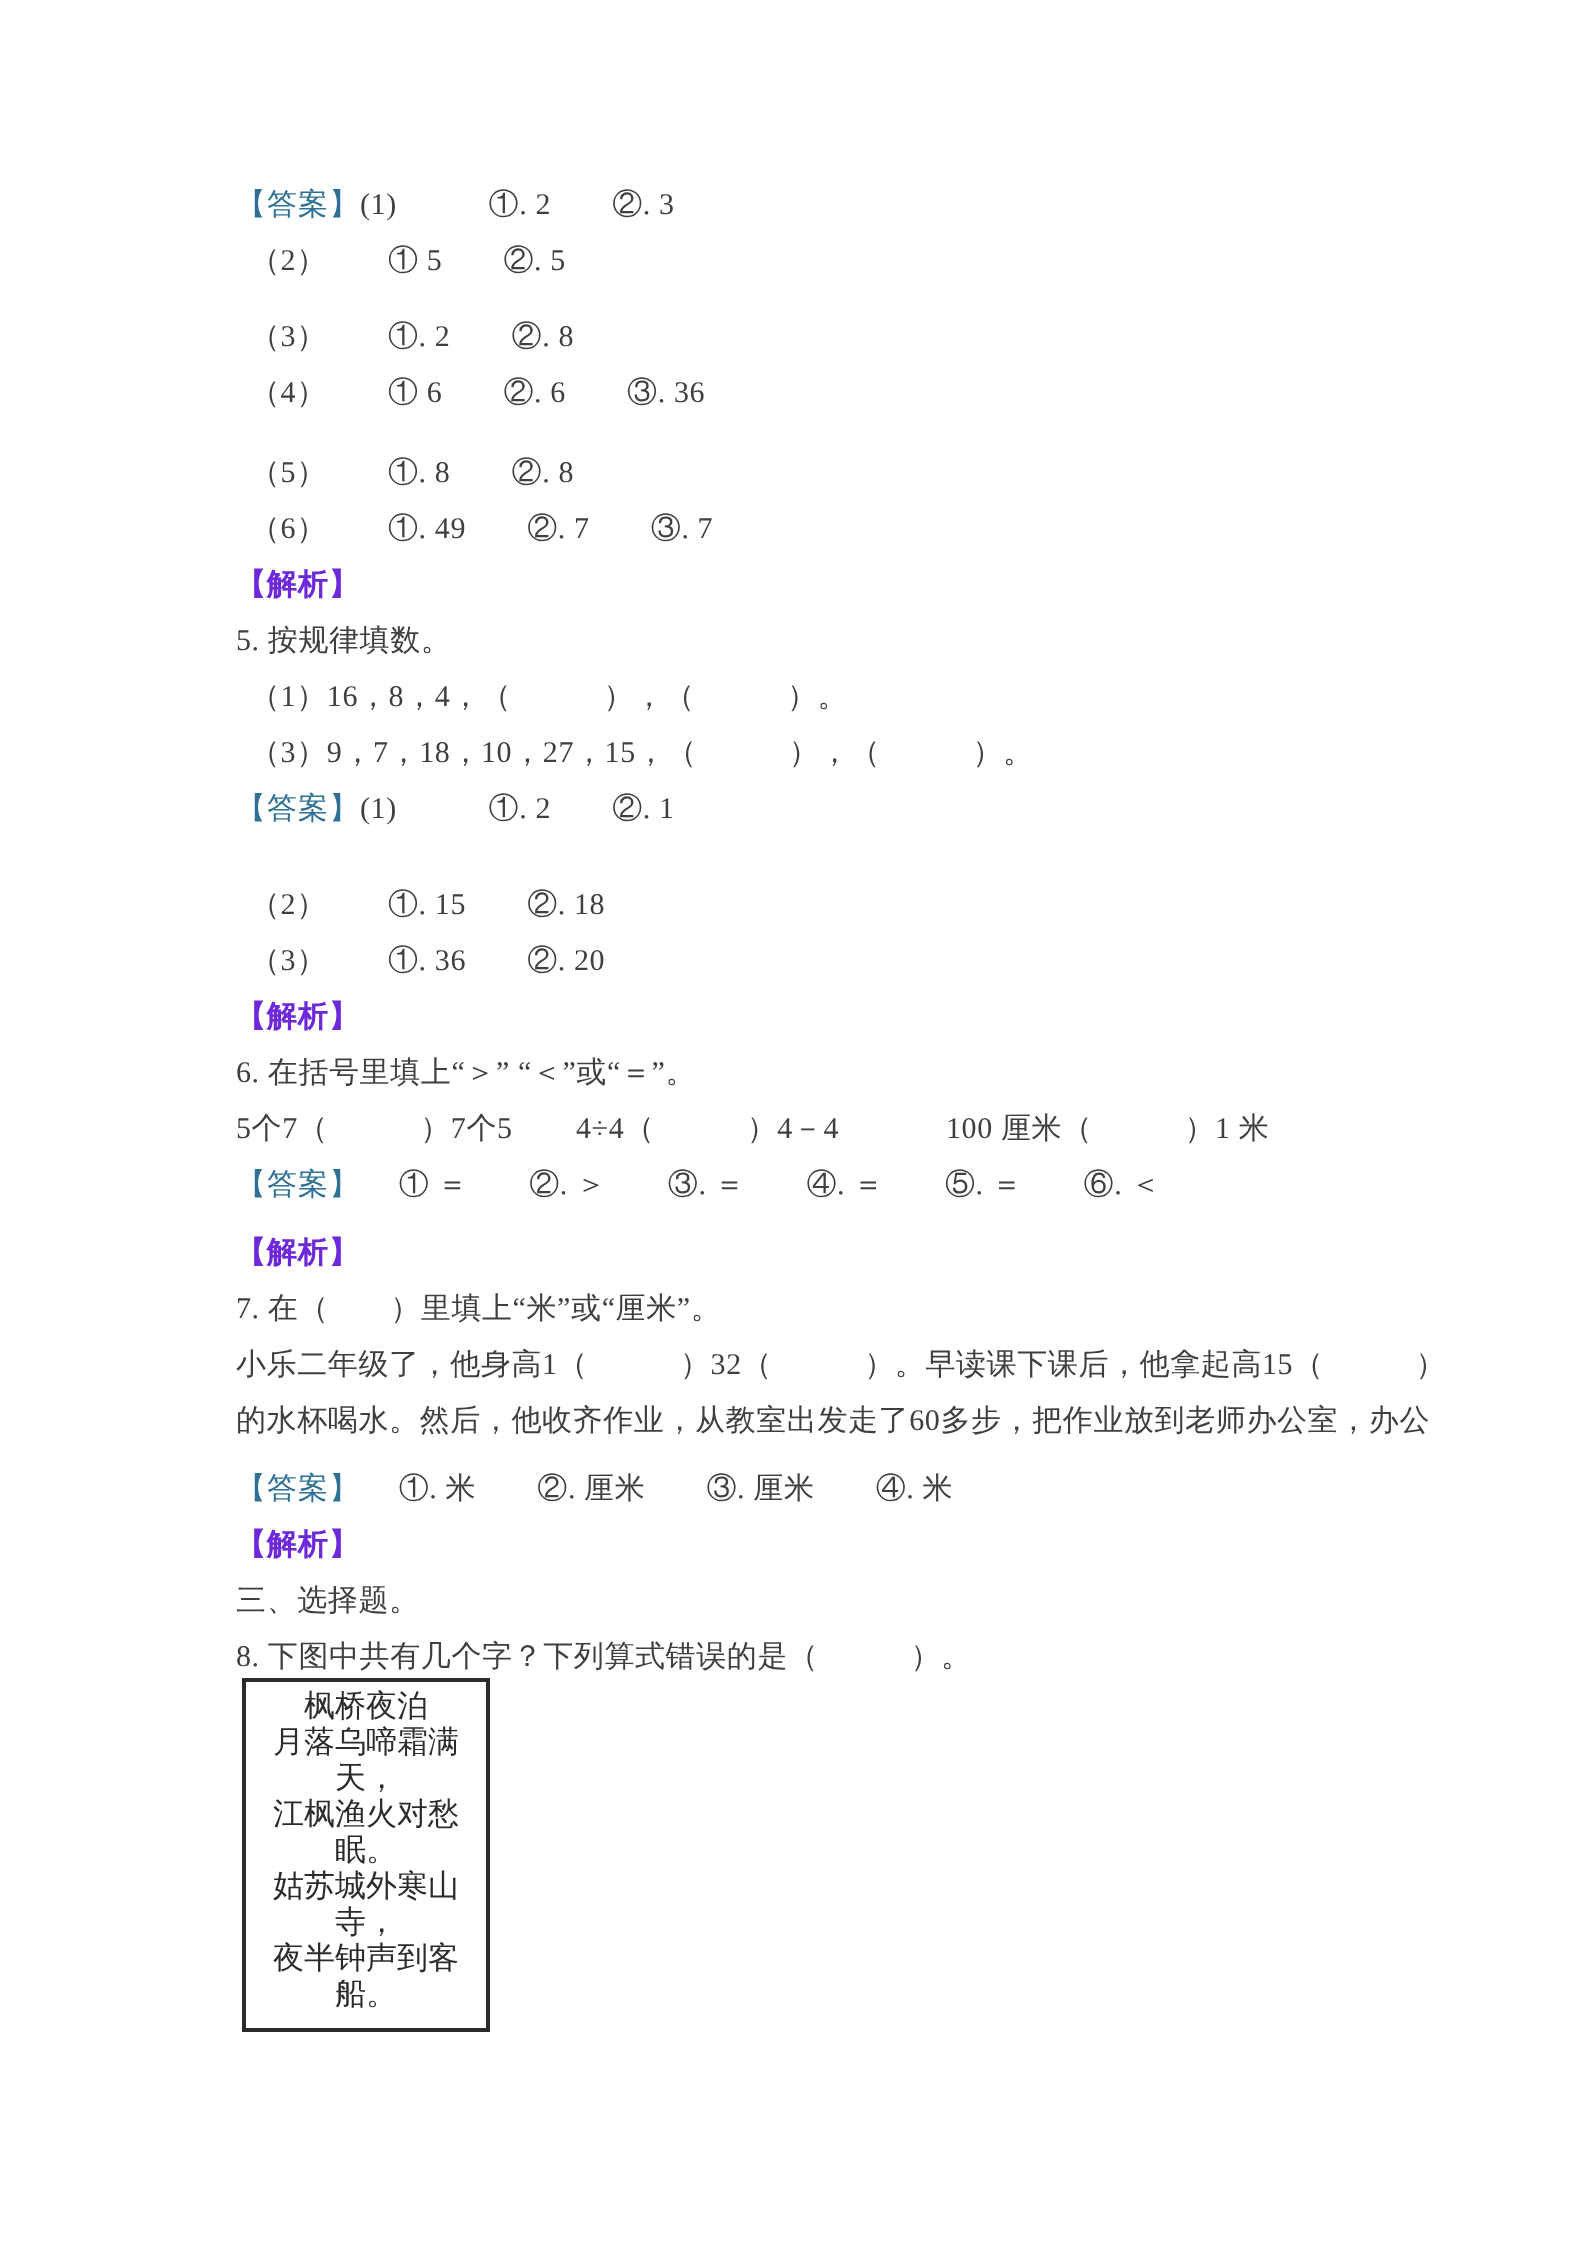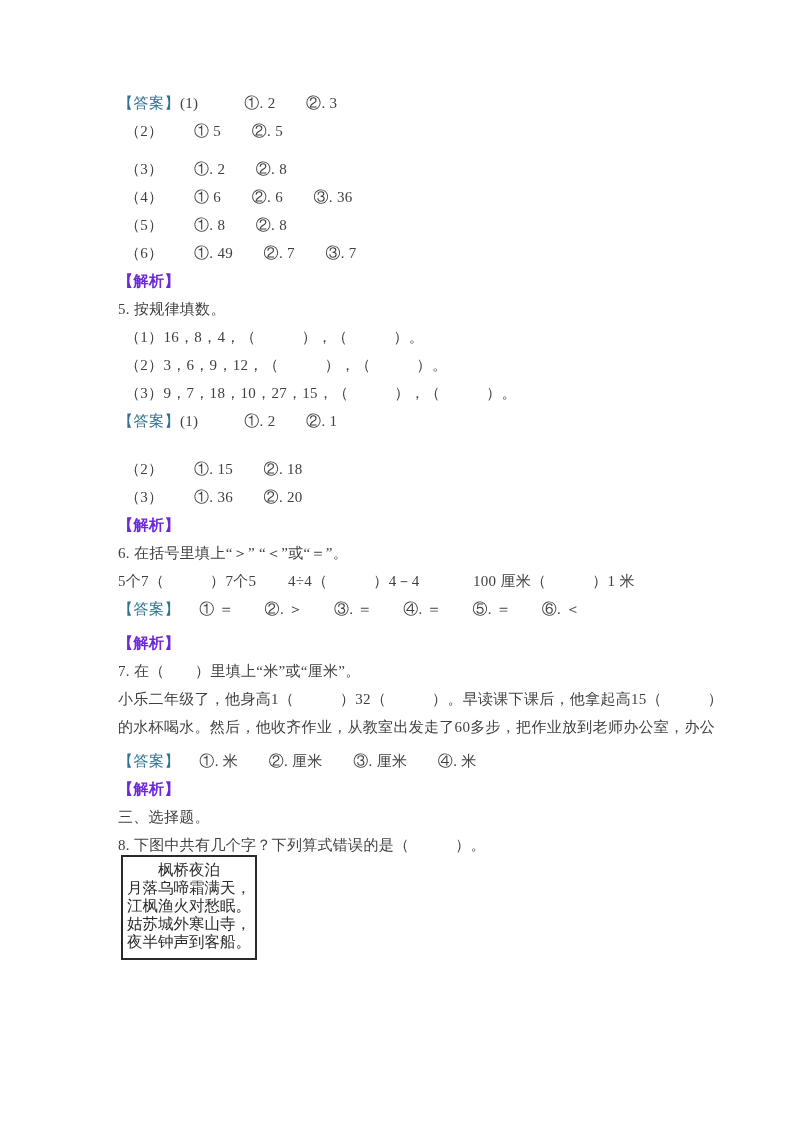--- a/index.html
+++ b/index.html
@@ -14,29 +14,29 @@
     padding: 89px 40px 0 118px;
     background: #ffffff;
     position: relative;
   }
   .line { line-height: 28px; letter-spacing: 0.3px; }
   .sub { padding-left: 7px; }
   .lab { letter-spacing: 0.5px; text-align: right; }
   .ans-lab { color: #2e7194; }
   .exp-lab { color: #6d28d9; font-weight: bold; }
   .mt10 { margin-top: 10px; }
-  .mt12 { }
+  .mt12 { margin-top: 12px; }
   .mt20 { margin-top: 20px; }
   .mt6  { margin-top: 6px; }
   .grid3 { display: grid; grid-template-columns: 170px 185px auto; }
   .grid3 > span { display: block; }
   .poem-box {
     box-sizing: border-box;
     margin-top: -4px; margin-left: 3px;
-    width: 136px;
+    width: 124px;
     border: 2px solid #2a2a2a;
     padding: 4px 2px 7px 2px;
     text-align: center;
     font-family: "Liberation Sans", "DejaVu Sans", sans-serif;
     font-size: 15.5px; line-height: 18px; color: #2b2b2b;
     letter-spacing: 0;
   }
   .poem-line { display: block; }
 </style>
 </head>
@@ -47,21 +47,20 @@
   <div class="line"><span class="lab ans-lab">【答案】</span><span>(1)　　　①. 2　　②. 3</span></div>
   <div class="line sub"><span>（2）　　① 5　　②. 5</span></div>
   <div class="line sub mt10"><span>（3）　　①. 2　　②. 8</span></div>
   <div class="line sub"><span>（4）　　① 6　　②. 6　　③. 36</span></div>
   <div class="line sub mt12"><span>（5）　　①. 8　　②. 8</span></div>
   <div class="line sub"><span>（6）　　①. 49　　②. 7　　③. 7</span></div>
   <div class="line"><span class="lab exp-lab">【解析】</span></div>
 
   <div class="line"><span>5. 按规律填数。</span></div>
   <div class="line sub"><span>（1）16，8，4，（　　　），（　　　）。</span></div>
-  <div class="line sub"><span>（2）3，6，9，12，（　　　），（　　　）。</span></div>
   <div class="line sub"><span>（3）9，7，18，10，27，15，（　　　），（　　　）。</span></div>
   <div class="line"><span class="lab ans-lab">【答案】</span><span>(1)　　　①. 2　　②. 1</span></div>
   <div class="line sub mt20"><span>（2）　　①. 15　　②. 18</span></div>
   <div class="line sub"><span>（3）　　①. 36　　②. 20</span></div>
   <div class="line"><span class="lab exp-lab">【解析】</span></div>
 
   <div class="line"><span>6. 在括号里填上“＞” “＜”或“＝”。</span></div>
   <div class="line grid3">
     <span>5个7（　　　）7个5</span>
     <span>4÷4（　　　）4－4</span>

